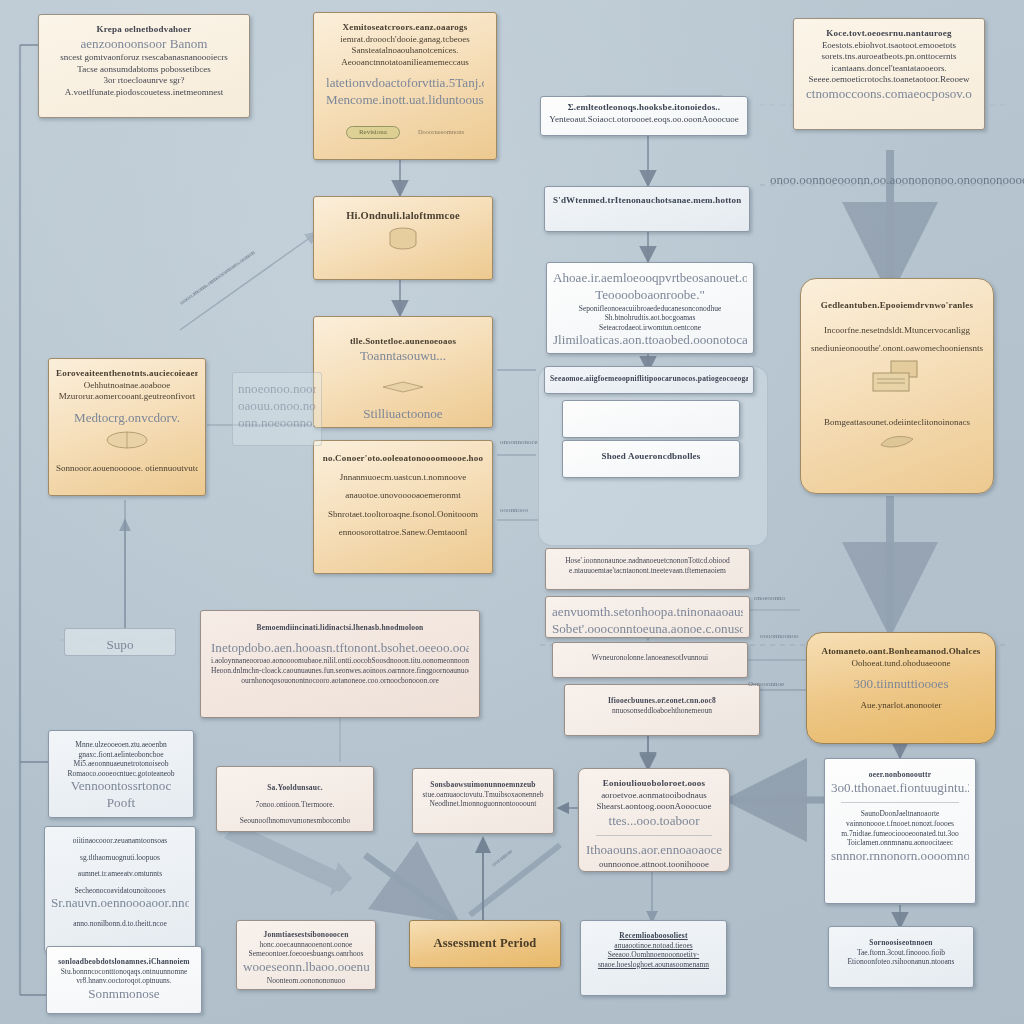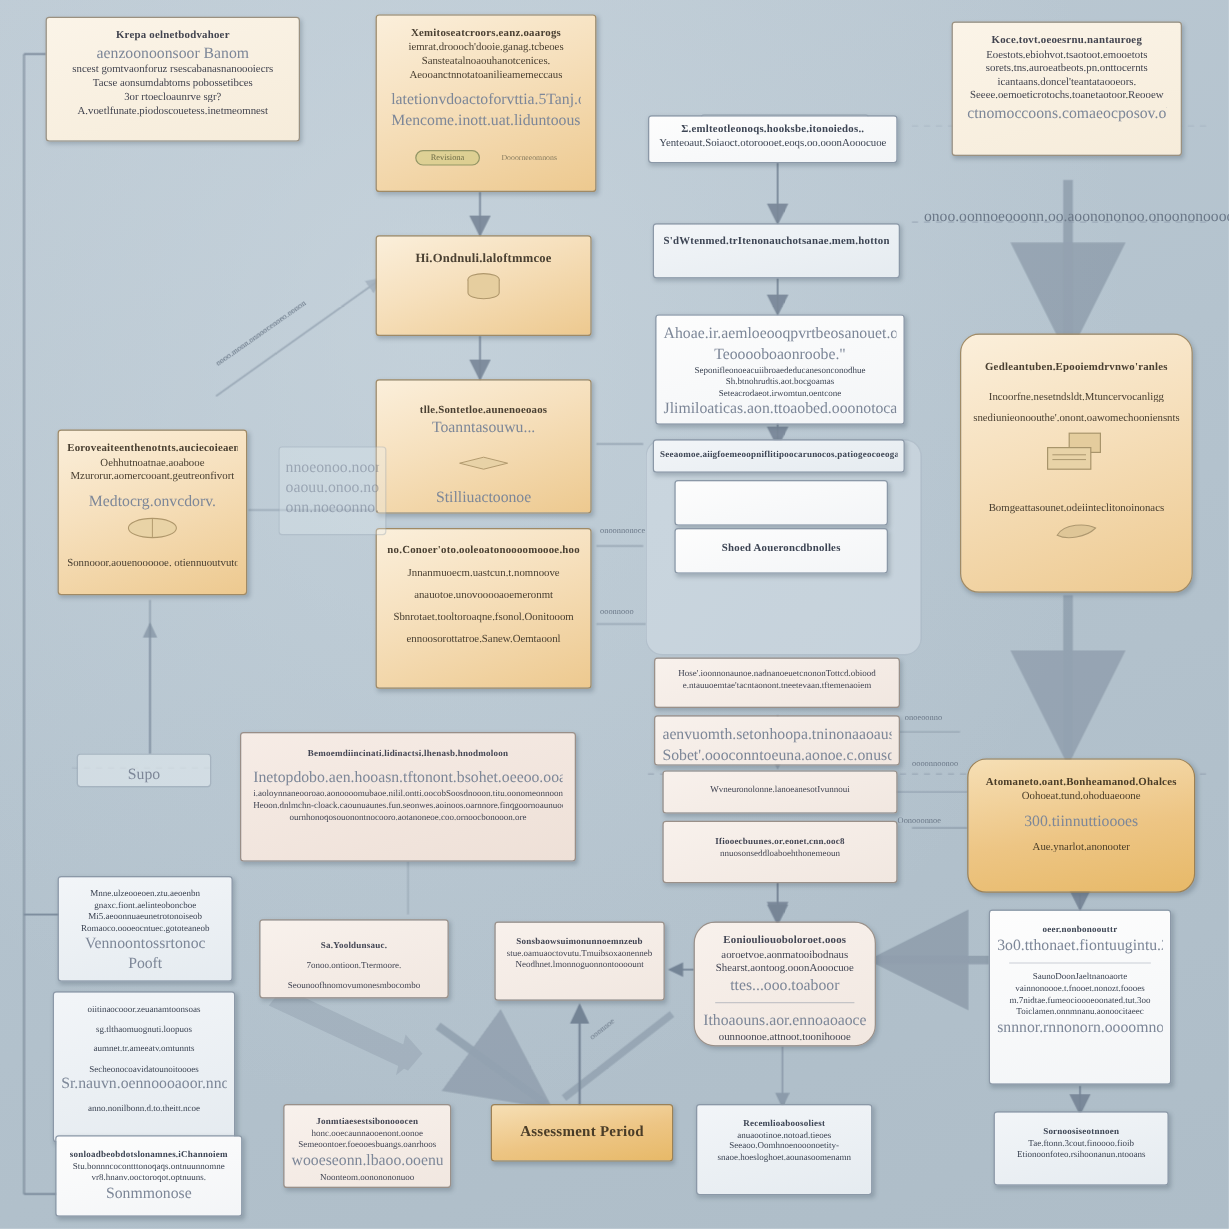--- a/index.html
+++ b/index.html
@@ -105,21 +105,21 @@
     color: #3d4554;
   }
   .ghost {
     background: rgba(232,238,243,0.55);
     border-color: rgba(130,145,162,0.55);
     box-shadow: none;
     color: #6e7a8a;
   }
 
   .r-sm { border-radius: 3px; }
-  .r-md { border-radius: 18px; }
+  .r-md { border-radius: 7px; }
   .r-lg { border-radius: 16px; }
 
   
   .cluster-bg {
     position: absolute;
     border-radius: 14px;
     background: rgba(214,223,231,0.50);
     border: 1px solid rgba(140,156,172,0.35);
   }
 
@@ -371,21 +371,21 @@
     <span class="ln">Hose'.ioonnonaunoe.nadnanoeuetcnononTottcd.obiood</span>
     <span class="ln">e.ntauuoemtae'tacntaonont.tneetevaan.tftemenaoiem</span>
   </div>
   <div class="node blush-lite r-sm t-xs" style="left:545px; top:596px; width:205px; height:42px; padding:7px 6px;">
     <span class="ln mute">aenvuomth.setonhoopa.tninonaaoausbuntomnn.tbaons.</span>
     <span class="ln mute">Sobet'.oooconntoeuna.aonoe.c.onusoounbooc.je-</span>
   </div>
   <div class="node blush-lite r-sm t-xs" style="left:552px; top:642px; width:196px; height:36px; padding:10px 6px;">
     <span class="ln">Wvneuronolonne.lanoeanesotIvunnoui</span>
   </div>
-  <div class="node blush-lite r-sm t-xs" style="left:552px; top:684px; width:196px; height:52px; padding:11px 6px;">
+  <div class="node blush-lite r-sm t-xs" style="left:564px; top:684px; width:196px; height:52px; padding:11px 6px;">
     <span class="ln head">Ifiooecbuunes.or.eonet.cnn.ooc8</span>
     <span class="ln">nnuosonseddloaboehthonemeoun</span>
   </div>
 
   <div class="node amber-solid r-lg t-sm" style="left:806px; top:632px; width:190px; height:112px; padding:13px 9px;">
     <span class="ln head">Atomaneto.oant.Bonheamanod.Ohalces</span>
     <span class="ln">Oohoeat.tund.ohoduaeoone</span>
     <span class="ln gap mute">300.tiinnuttioooes</span>
     <span class="ln gap">Aue.ynarlot.anonooter</span>
   </div>
@@ -442,21 +442,21 @@
     <span class="ln">honc.ooecaunnaooenont.oonoe</span>
     <span class="ln">Semeoontoer.foeooesbuangs.oanrhoos</span>
     <span class="ln mute">wooeseonn.lbaoo.ooenutanoun</span>
     <span class="ln">Noonteom.oononononuoo</span>
   </div>
 
   <div class="node amber-solid r-sm t-lg" style="left:409px; top:920px; width:152px; height:48px; padding:14px 8px;">
     <span class="ln head">Assessment Period</span>
   </div>
 
-  <div class="node paper-cool r-sm t-xs" style="left:580px; top:920px; width:147px; height:76px; padding:10px 6px;">
+  <div class="node paper-cool r-sm t-xs" style="left:580px; top:920px; width:147px; height:76px; padding:10px 6px;text-decoration:underline;">
     <span class="ln head">Recemlioaboosoliest</span>
     <span class="ln">anuaootinoe.notoad.tieoes</span>
     <span class="ln">Seeaoo.Oomhnoenooonoetity-</span>
     <span class="ln">snaoe.hoesloghoet.aounasoomenamn</span>
   </div>
 
   <div class="node paper r-sm t-xs" style="left:824px; top:758px; width:152px; height:146px; padding:11px 6px;">
     <span class="ln head">oeer.nonbonoouttr</span>
     <span class="ln mute">3o0.tthonaet.fiontuugintu.2oroov-</span>
     <span class="ln rule"></span>

